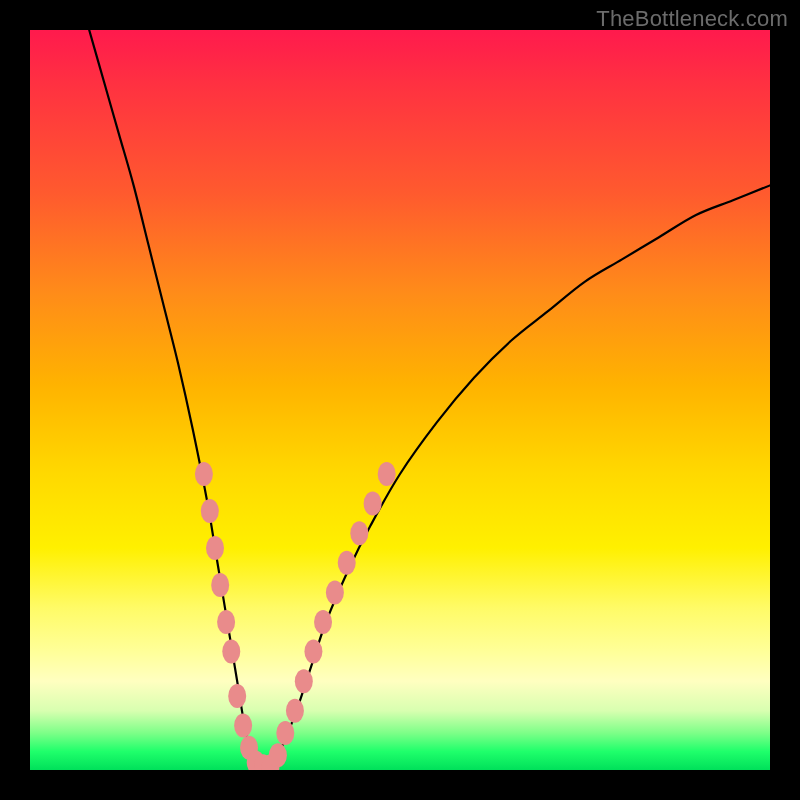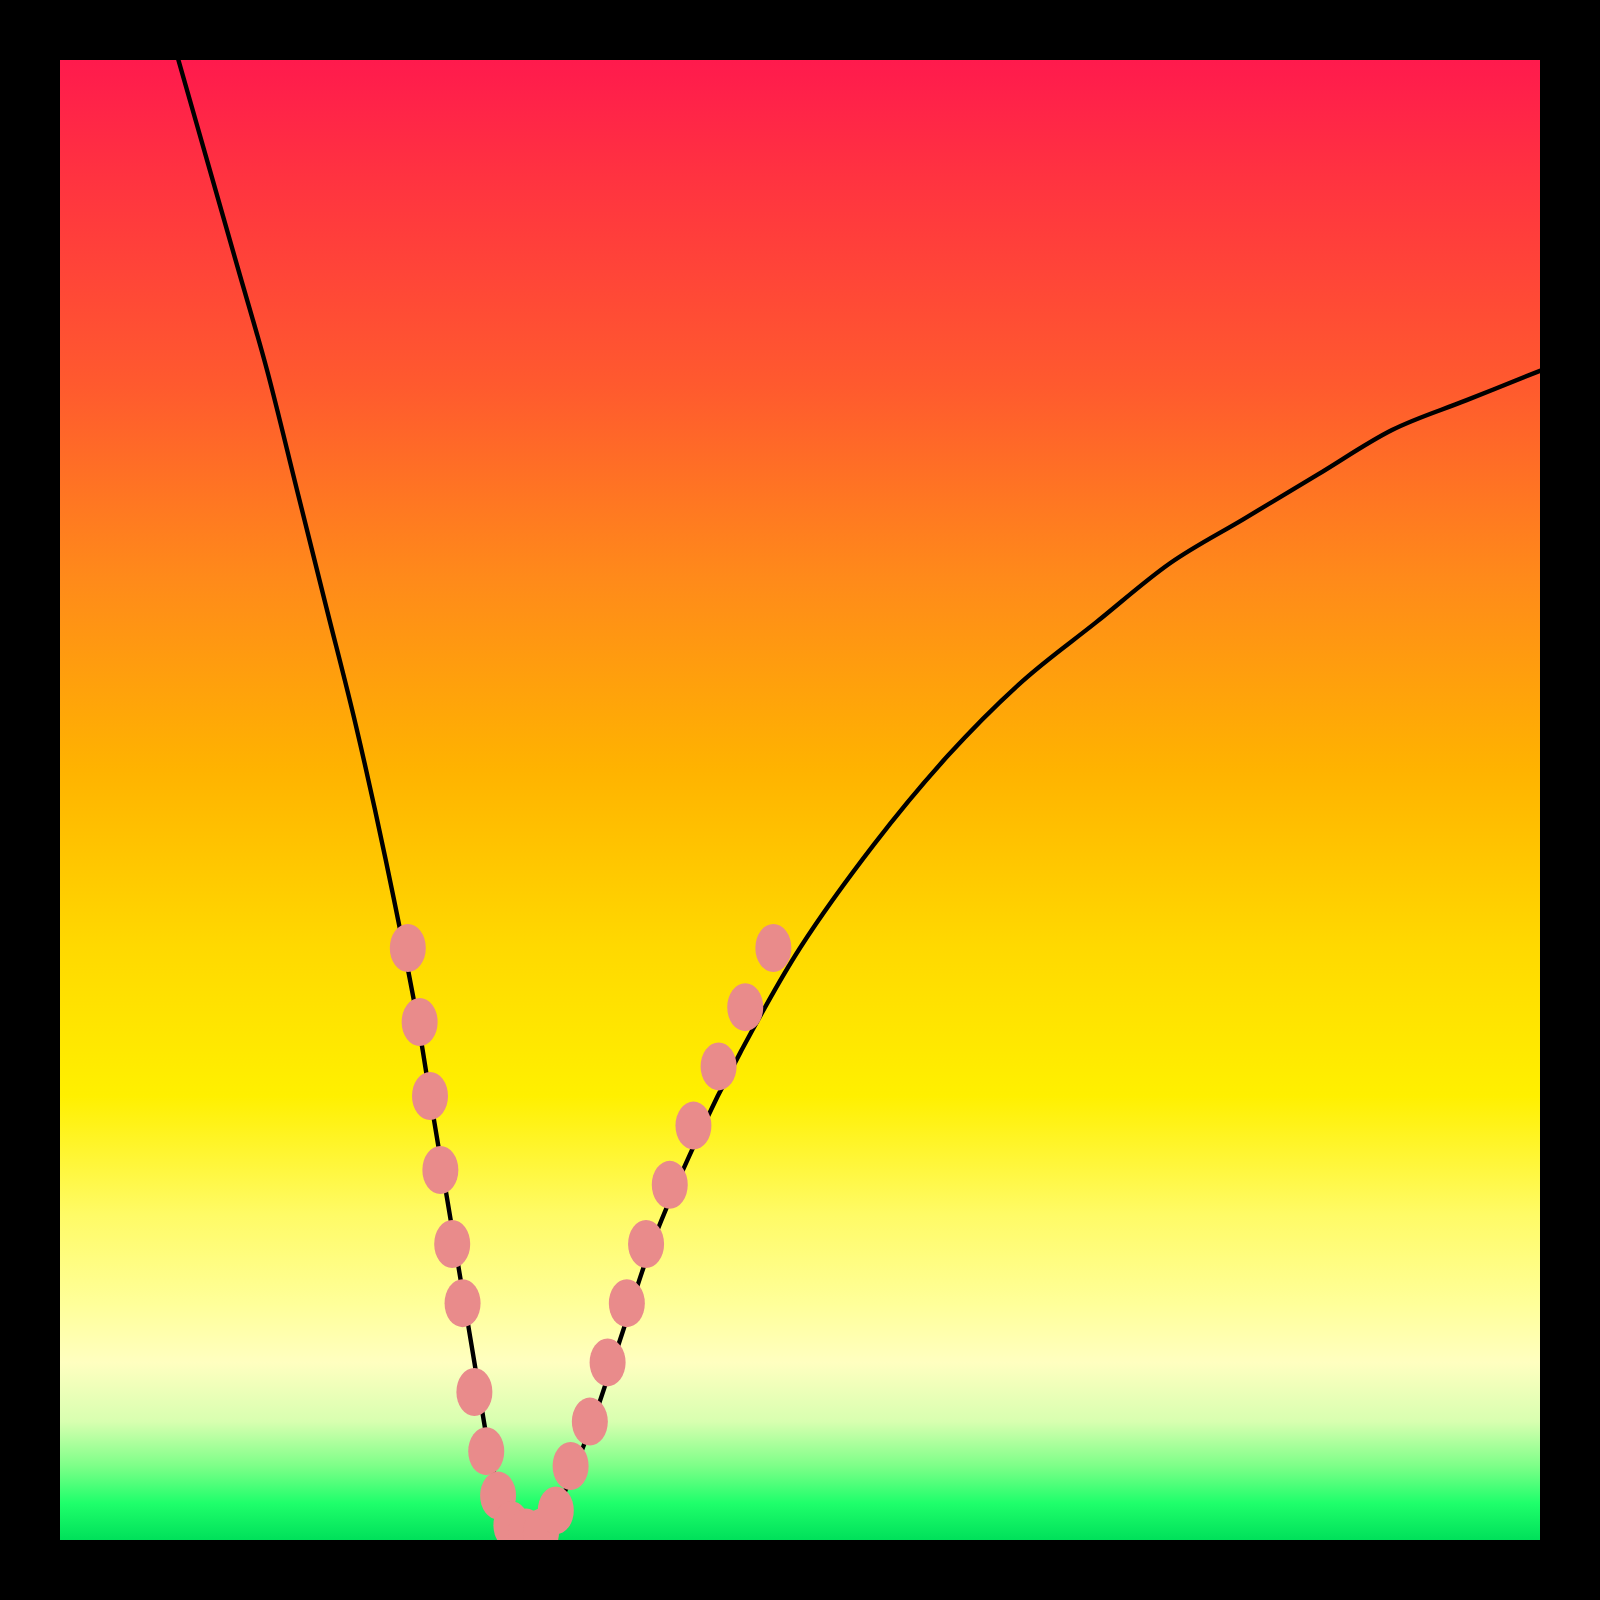--- a/index.html
+++ b/index.html
@@ -57,20 +57,21 @@
     left: 0;
     top: 0;
     width: 740px;
     height: 740px;
   }
 </style>
 </head>
 <body>
 
 <div class="container">
+  <div class="watermark">TheBottleneck.com</div>
   <div class="plot-area">
     <svg class="curve-layer" viewBox="0 0 740 740" preserveAspectRatio="none">
       <path id="curve-path" fill="none" stroke="#000" stroke-width="2.2" stroke-linecap="round" d="M59.20,0.00 C61.67,8.63 69.07,34.53 74.00,51.80 C78.93,69.07 83.87,86.33 88.80,103.60 C93.73,120.87 98.67,136.90 103.60,155.40 C108.53,173.90 113.47,194.87 118.40,214.60 C123.33,234.33 128.27,254.07 133.20,273.80 C138.13,293.53 143.07,312.03 148.00,333.00 C152.93,353.97 157.87,376.17 162.80,399.60 C167.73,423.03 173.90,453.87 177.60,473.60 C181.30,493.33 182.53,503.20 185.00,518.00 C187.47,532.80 189.93,547.60 192.40,562.40 C194.87,577.20 197.33,592.00 199.80,606.80 C202.27,621.60 204.73,636.40 207.20,651.20 C209.67,666.00 212.13,683.27 214.60,695.60 C217.07,707.93 219.53,717.80 222.00,725.20 C224.47,732.60 226.93,737.53 229.40,740.00 C231.87,742.47 234.33,741.23 236.80,740.00 C239.27,738.77 241.73,736.30 244.20,732.60 C246.67,728.90 247.90,726.43 251.60,717.80 C255.30,709.17 261.47,694.37 266.40,680.80 C271.33,667.23 276.27,651.20 281.20,636.40 C286.13,621.60 289.83,608.03 296.00,592.00 C302.17,575.97 310.80,556.23 318.20,540.20 C325.60,524.17 331.77,511.83 340.40,495.80 C349.03,479.77 358.90,461.27 370.00,444.00 C381.10,426.73 394.67,408.23 407.00,392.20 C419.33,376.17 431.67,361.37 444.00,347.80 C456.33,334.23 468.67,321.90 481.00,310.80 C493.33,299.70 505.67,291.07 518.00,281.20 C530.33,271.33 542.67,260.23 555.00,251.60 C567.33,242.97 579.67,236.80 592.00,229.40 C604.33,222.00 616.67,214.60 629.00,207.20 C641.33,199.80 653.67,191.17 666.00,185.00 C678.33,178.83 690.67,175.13 703.00,170.20 C715.33,165.27 733.83,157.87 740.00,155.40"></path>
       <g id="marker-group">
           <ellipse cx="173.90" cy="444.00" rx="9" ry="12" fill="#e98b8b"></ellipse>
           <ellipse cx="179.82" cy="481.00" rx="9" ry="12" fill="#e98b8b"></ellipse>
           <ellipse cx="185.00" cy="518.00" rx="9" ry="12" fill="#e98b8b"></ellipse>
           <ellipse cx="190.18" cy="555.00" rx="9" ry="12" fill="#e98b8b"></ellipse>
           <ellipse cx="196.10" cy="592.00" rx="9" ry="12" fill="#e98b8b"></ellipse>
           <ellipse cx="201.28" cy="621.60" rx="9" ry="12" fill="#e98b8b"></ellipse>

